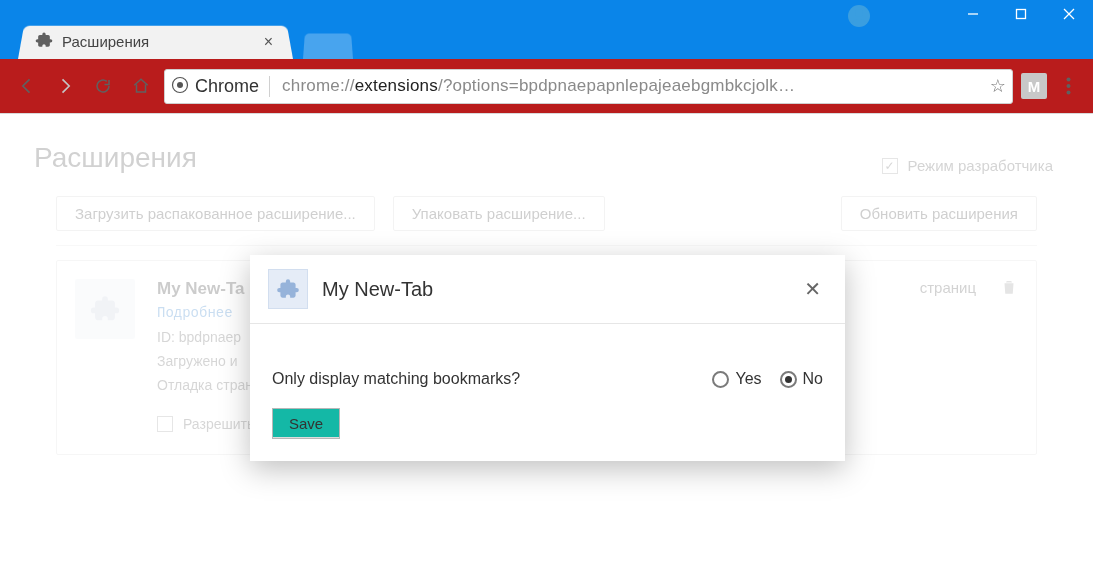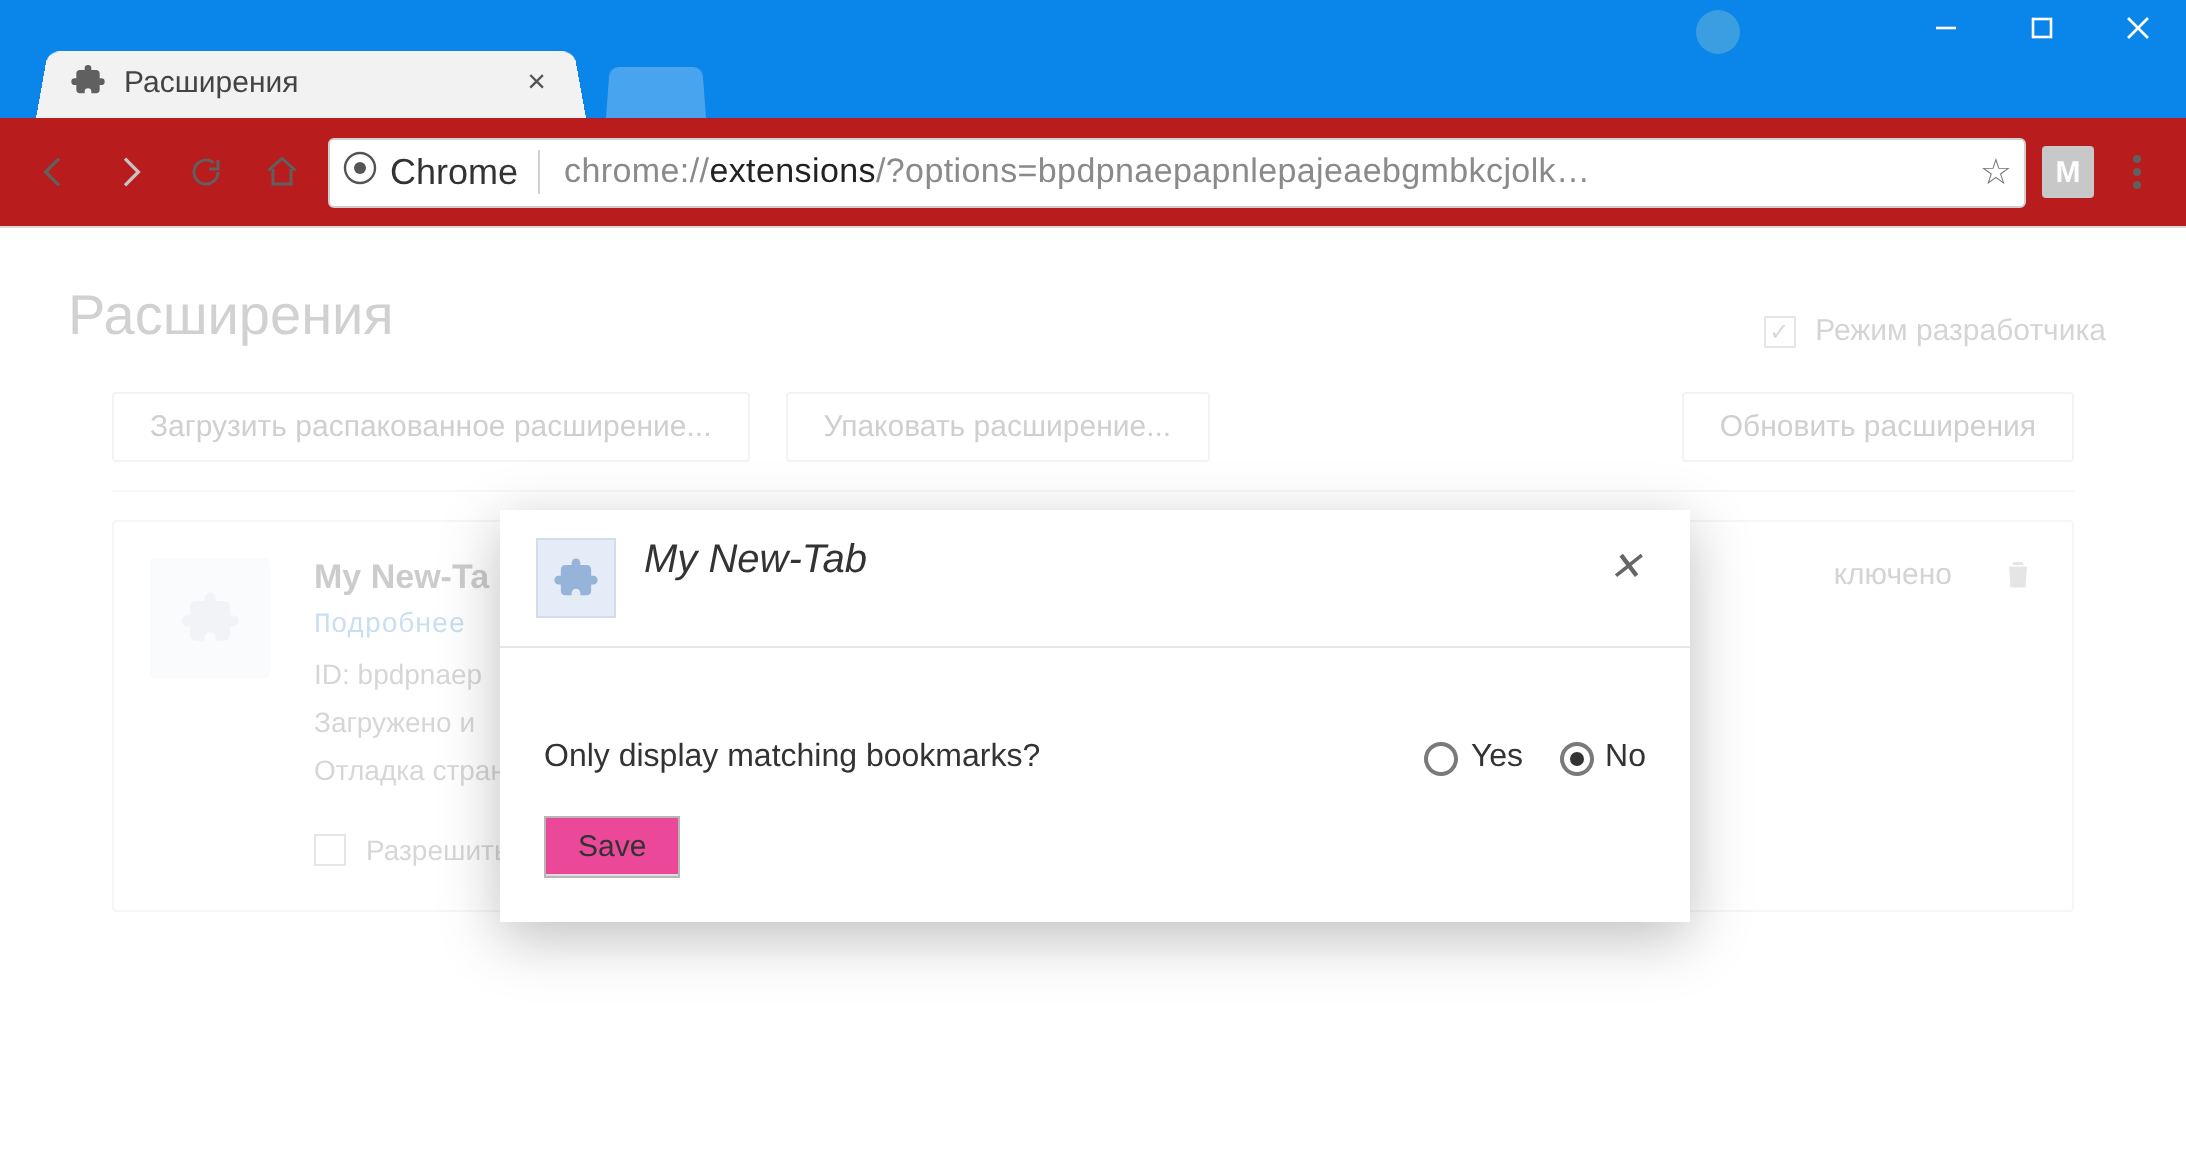--- a/index.html
+++ b/index.html
@@ -111,42 +111,41 @@
 
   
   .modal{
     position:absolute; z-index:20;
     left:250px; top:255px;
     width:595px;
     background:#fff;
     box-shadow: 0 8px 28px rgba(0,0,0,.25);
   }
   .modal-head{
-    padding:14px 18px; display:flex; gap:14px;
+    padding:14px 18px; display:flex; align-items:center; gap:14px;
     border-bottom:1px solid #e6e6e6;
-    font-style:italic;
   }
   .modal-icon{
     width:40px; height:40px; background:#e5ecf7; border:1px solid #d2deef;
     display:flex; align-items:center; justify-content:center;
   }
   .modal-title{ font-size:20px; color:#333;}
   .modal-close{ margin-left:auto; color:#666; font-size:20px; cursor:pointer; padding:2px 6px;}
   .modal-body{ padding:22px 22px 22px 22px;}
   .opt-row{ display:flex; align-items:center; gap:18px; font-size:16px; color:#333;margin-top:24px;}
   .opt-row .question{ flex:1;}
   .radio{
     width:17px; height:17px; border-radius:50%; border:2px solid #7a7a7a;
     display:inline-flex; align-items:center; justify-content:center; background:#fff;
     vertical-align:middle;
   }
   .radio.selected::after{ content:""; width:7px; height:7px; border-radius:50%; background:#333;}
   .radio-label{ display:inline-flex; align-items:center; gap:6px; font-size:16px;}
   .save-btn{
-    margin-top:20px; border:1px solid #b7b7b7; background:#ec4899;
+    margin-top:20px; border:1px solid #b7b7b7; background:#14b8a6;
     padding:6px 16px; font-size:15px; color:#333;
     box-shadow: inset 0 -1px 0 #ddd;
   }
 
   .puzzle{ width:20px; height:20px;}
 </style>
 </head>
 <body>
 
 <div class="titlebar">
@@ -264,21 +263,21 @@
         <div class="ext-title">My New-Ta</div>
         <a class="link">Подробнее</a>
         <div class="line">ID: bpdpnaep</div>
         <div class="line">Загружено и</div>
         <div class="line"><span>Отладка страниц:</span>&nbsp;&nbsp;<a class="link">myOptionsPage.html</a></div>
         <div class="incognito-row">
           <span class="chk"></span>
           <span>Разрешить использование в режиме инкогнито</span>
         </div>
       </div>
-      <div class="ext-status">ключено</div>
+      <div class="ext-status">страниц</div>
       <div class="trash">
         <svg width="18" height="20" viewBox="0 0 24 24">
             <path fill="#a8a8a8" d="M6 7h12l-1 14H7L6 7zm3-3h6l1 2H8l1-2z"></path>
           </svg>
       </div>
     </div>
   </div>
 
   <div class="dim-overlay"></div>
 </div>

